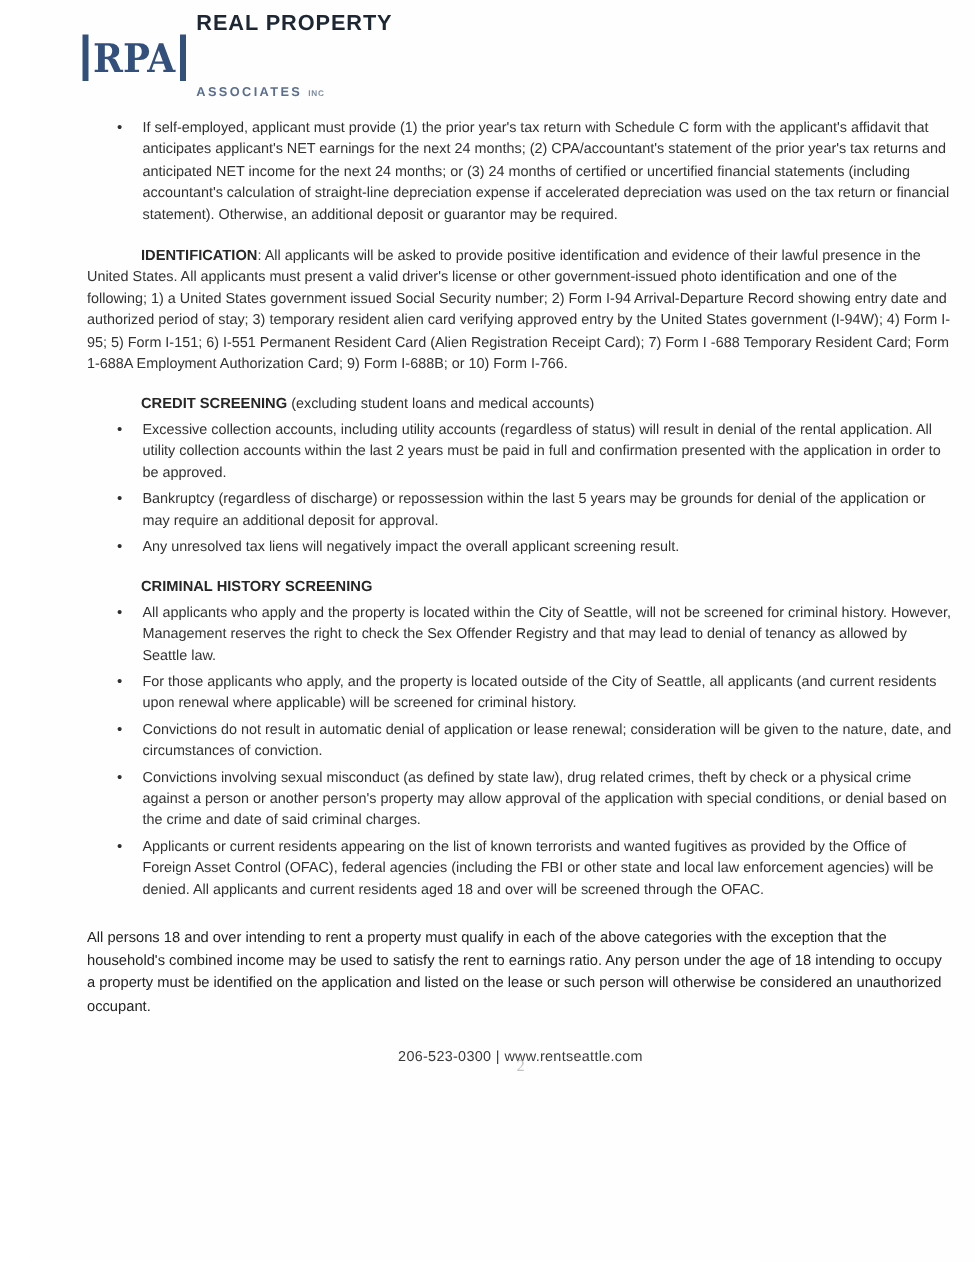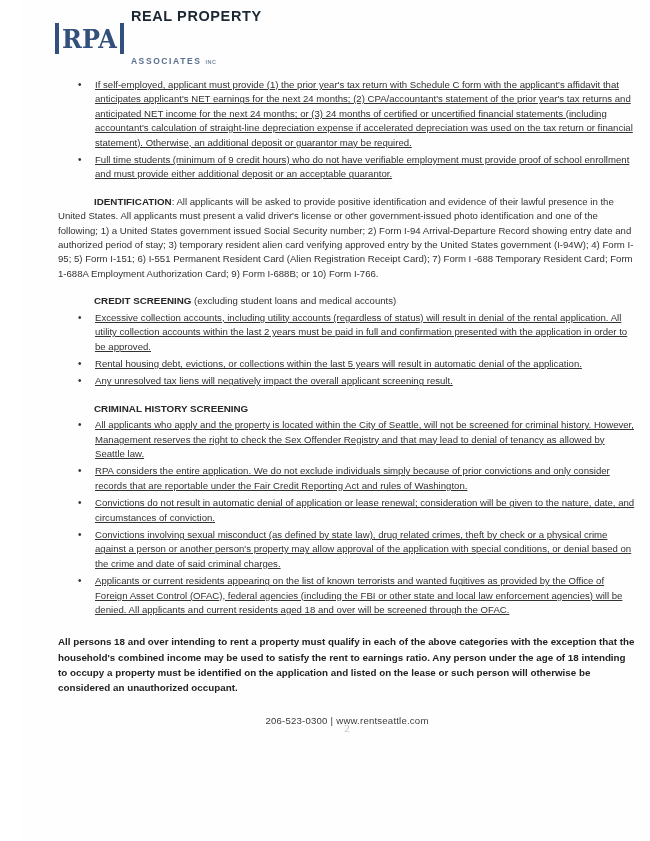--- a/index.html
+++ b/index.html
@@ -69,21 +69,20 @@
   
   .content {
     margin: 11px 34px 0 38px;
     font-size: 9.6px;
     line-height: 14.4px;
     color: #323232;
   }
   ul.bullets {
     list-style: none;
     margin: 0 0 0 20px;
-    text-decoration: underline;
   }
   ul.bullets li {
     position: relative;
     padding-left: 17px;
     margin-bottom: 3px;
   }
   ul.bullets li::before {
     content: "\2022";
     position: absolute;
     left: 0;
@@ -97,21 +96,21 @@
     color: #262626;
     font-size: 9.8px;
     padding-left: 36px;
   }
   .heading-note { font-weight: normal; color: #323232; }
   .section .bullets { margin-top: 2px; }
   .para { color: #323232; }
 
   .closing {
     margin-top: 17px;
-    font-weight: bold;
+    font-weight: normal;
     color: #222222;
     line-height: 15.2px;
     font-size: 9.8px;
   }
 
   
   .footer {
     margin-top: 19px;
     text-align: center;
     font-size: 9.6px;
@@ -144,52 +143,51 @@
       <span class="logo-sub"><span>ASSOCIATES</span> <span class="inc">INC</span></span>
     </div>
   </div>
 
   <div class="content">
 
     <ul class="bullets">
 
         <li>If self-employed, applicant must provide (1) the prior year's tax return with Schedule C form with the applicant's affidavit that anticipates applicant's NET earnings for the next 24 months; (2) CPA/accountant's statement of the prior year's tax returns and anticipated NET income for the next 24 months; or (3) 24 months of certified or uncertified financial statements (including accountant's calculation of straight-line depreciation expense if accelerated depreciation was used on the tax return or financial statement). Otherwise, an additional deposit or guarantor may be required.</li>
 
-        <li>Full time students (minimum of 9 credit hours) who do not have verifiable employment must provide proof of school enrollment and must provide either additional deposit or an acceptable guarantor.</li>
       </ul>
 
     <div class="section">
       <span class="para"><span class="section-heading">IDENTIFICATION</span><span>: All applicants will be asked to provide positive identification and evidence of their lawful presence in the United States. All applicants must present a valid driver's license or other government-issued photo identification and one of the following; 1) a United States government issued Social Security number; 2) Form I-94 Arrival-Departure Record showing entry date and authorized period of stay; 3) temporary resident alien card verifying approved entry by the United States government (I-94W); 4) Form I-95; 5) Form I-151; 6) I-551 Permanent Resident Card (Alien Registration Receipt Card); 7) Form I -688 Temporary Resident Card; Form 1-688A Employment Authorization Card; 9) Form I-688B; or 10) Form I-766.</span></span>
     </div>
 
     <div class="section">
       <div>
         <span class="section-heading">CREDIT SCREENING</span><span class="heading-note"> (excluding student loans and medical accounts)</span>
       </div>
       <ul class="bullets">
 
 
           <li>Excessive collection accounts, including utility accounts (regardless of status) will result in denial of the rental application. All utility collection accounts within the last 2 years must be paid in full and confirmation presented with the application in order to be approved.</li>
 
 
-
-          <li>Rental housing debt, evictions, or collections within the last 5 years will result in automatic denial of the application.</li>
+          <li>Bankruptcy (regardless of discharge) or repossession within the last 5 years may be grounds for denial of the application or may require an additional deposit for approval.</li>
+
 
           <li>Any unresolved tax liens will negatively impact the overall applicant screening result.</li>
         </ul>
     </div>
 
     <div class="section">
       <div class="section-heading">CRIMINAL HISTORY SCREENING</div>
       <ul class="bullets">
 
           <li>All applicants who apply and the property is located within the City of Seattle, will not be screened for criminal history. However, Management reserves the right to check the Sex Offender Registry and that may lead to denial of tenancy as allowed by Seattle law.</li>
 
-
-          <li>RPA considers the entire application. We do not exclude individuals simply because of prior convictions and only consider records that are reportable under the Fair Credit Reporting Act and rules of Washington.</li>
+          <li>For those applicants who apply, and the property is located outside of the City of Seattle, all applicants (and current residents upon renewal where applicable) will be screened for criminal history.</li>
+
 
           <li>Convictions do not result in automatic denial of application or lease renewal; consideration will be given to the nature, date, and circumstances of conviction.</li>
 
           <li>Convictions involving sexual misconduct (as defined by state law), drug related crimes, theft by check or a physical crime against a person or another person's property may allow approval of the application with special conditions, or denial based on the crime and date of said criminal charges.</li>
 
           <li>Applicants or current residents appearing on the list of known terrorists and wanted fugitives as provided by the Office of Foreign Asset Control (OFAC), federal agencies (including the FBI or other state and local law enforcement agencies) will be denied. All applicants and current residents aged 18 and over will be screened through the OFAC.</li>
         </ul>
     </div>
 
     <div class="closing">All persons 18 and over intending to rent a property must qualify in each of the above categories with the exception that the household's combined income may be used to satisfy the rent to earnings ratio. Any person under the age of 18 intending to occupy a property must be identified on the application and listed on the lease or such person will otherwise be considered an unauthorized occupant.</div>

